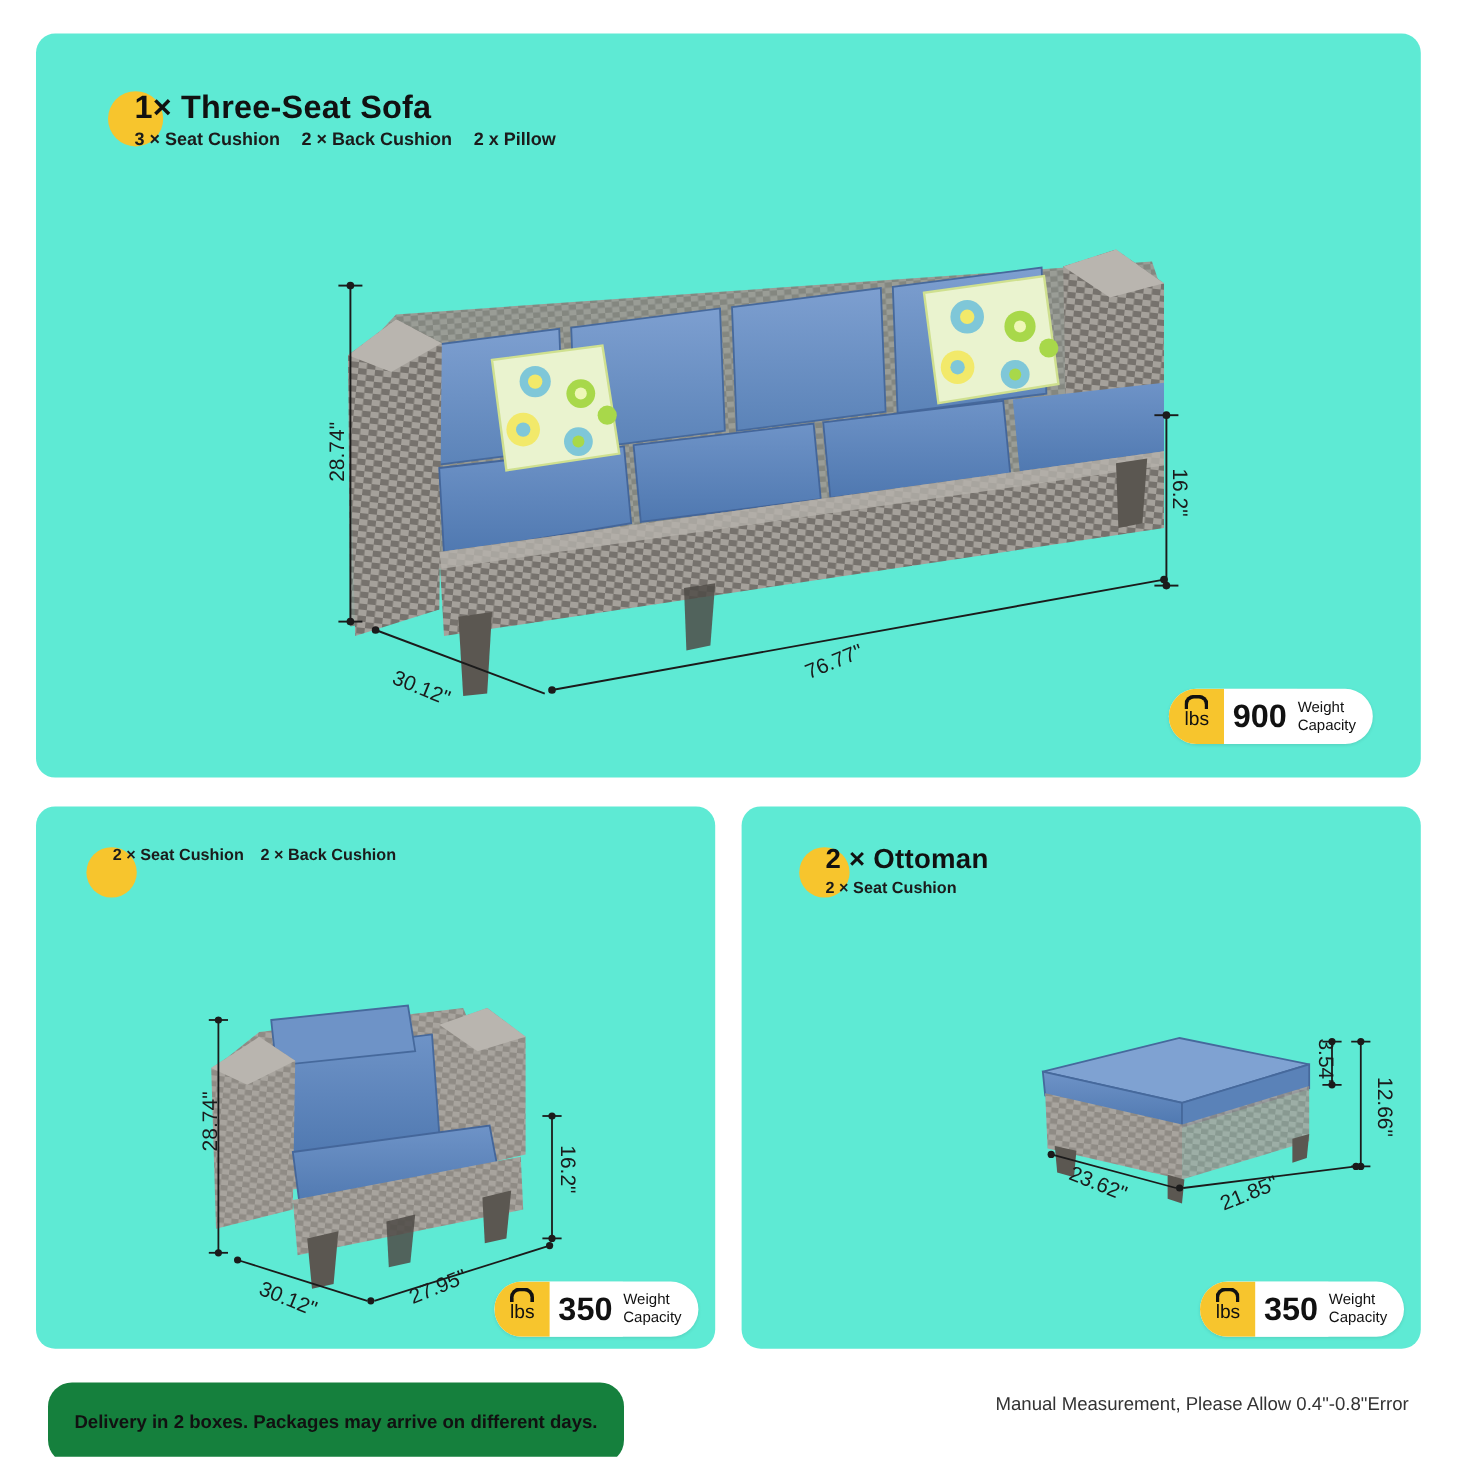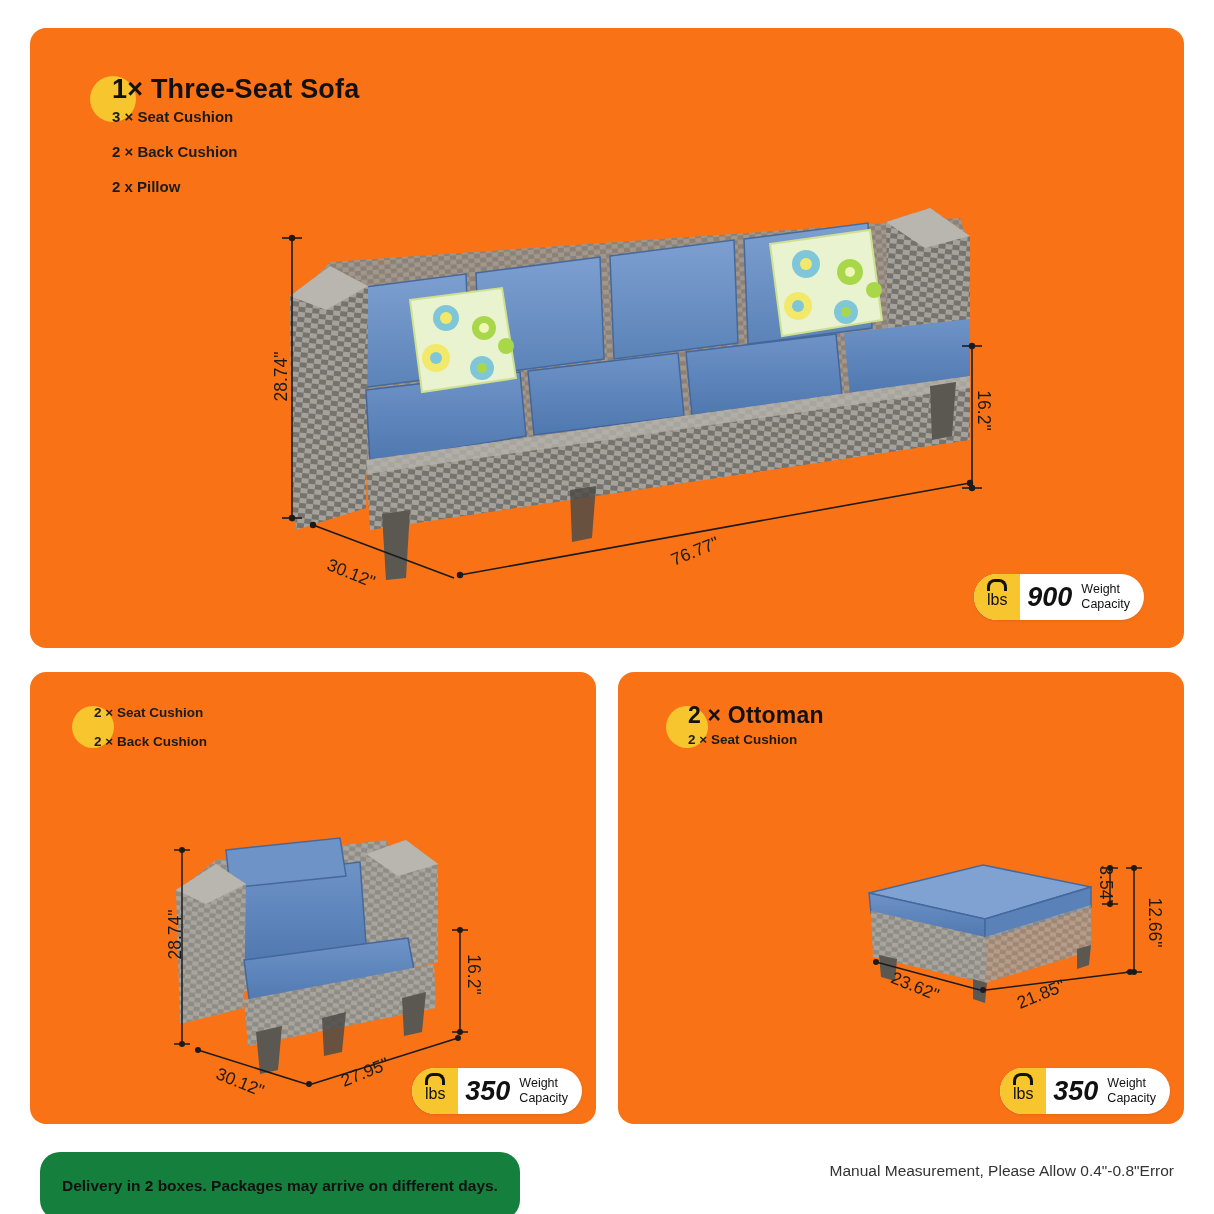--- a/index.html
+++ b/index.html
@@ -8,21 +8,21 @@
     width:1214px; height:1214px;
     background:#ffffff;
     font-family:"Liberation Sans", sans-serif;
     color:#111;
     overflow:hidden;
   }
   .page { position:relative; width:1214px; height:1214px; padding:28px 30px; }
 
   
   .panel {
-    background:#f97316;
+    background:#5eead4;
     border-radius:16px;
     position:relative;
   }
   #sofa-panel { width:1154px; height:620px; margin:0 auto; }
   .bottom-row { display:flex; gap:22px; margin-top:24px; }
   #chair-panel { width:566px; height:452px; }
   #ottoman-panel { width:566px; height:452px; }
 
   
   .head { position:absolute; }
@@ -34,21 +34,21 @@
   .head .title {
     position:relative; z-index:2;
     font-size:27px; font-weight:bold; letter-spacing:.2px;
     padding-left:22px;
   }
   .head .title.small { font-size:23px; }
   .head .sub {
     position:relative; z-index:2;
     margin-top:3px; padding-left:22px;
     font-size:15px; font-weight:bold; color:#1b1b1b;
-    display:flex; gap:18px;flex-direction:column;
+    display:flex; gap:18px;
   }
   .head .sub.small { font-size:13.5px; gap:14px; }
 
   #sofa-head { left:60px; top:46px; }
   #sofa-head .bullet { width:46px; height:46px; top:2px;}
   #chair-head { left:42px; top:30px; }
   #ottoman-head { left:48px; top:30px; }
 
   
   .badge {
@@ -72,21 +72,20 @@
   .badge .wt:before {
     content:""; position:absolute; top:5px; left:50%; transform:translateX(-50%);
     width:14px; height:9px;
     border:3px solid #111; border-bottom:none;
     border-radius:8px 8px 0 0;
   }
   .badge .num {
     display:flex; align-items:center; justify-content:center;
     font-size:27px; font-weight:bold; padding:0 9px 0 7px;
     background:#fff;
-    font-style:italic;
   }
   .badge .cap {
     display:flex; flex-direction:column; justify-content:center;
     font-size:12.5px; line-height:1.18; padding-right:14px; color:#111;
   }
   #sofa-badge { right:40px; bottom:28px; }
   #chair-badge { right:14px; bottom:10px; }
   #ottoman-badge { right:14px; bottom:10px; }
 
   

